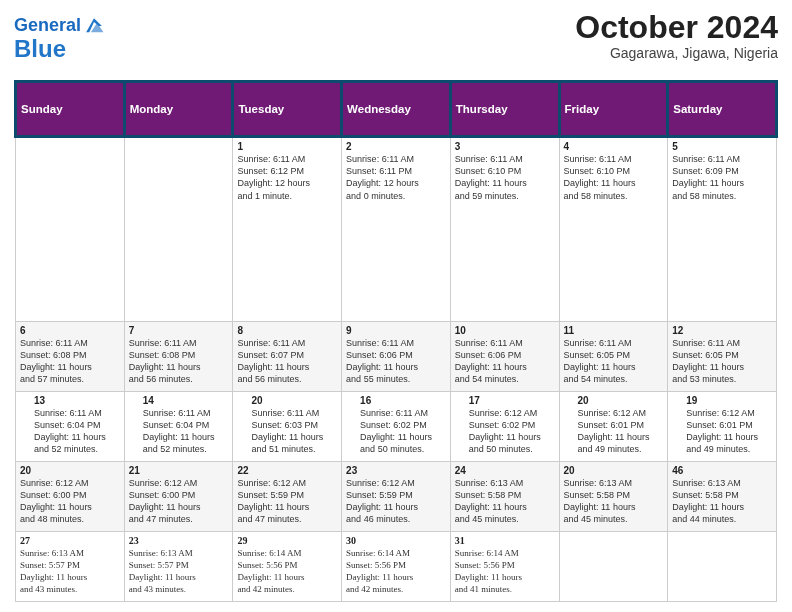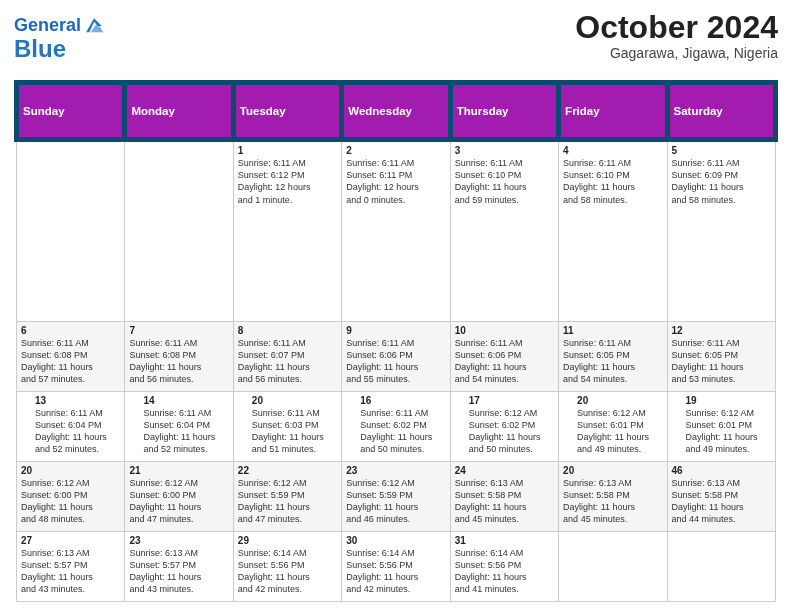--- a/index.html
+++ b/index.html
@@ -52,27 +52,27 @@
     .subtitle {
       font-size: 14px;
       color: #444;
     }
     .calendar {
       width: 100%;
       border-collapse: collapse;
       flex: 1;
     }
     .calendar th {
-      background: #a21caf;
+      background: #701a75;
       color: #fff;
       font-size: 11.5px;
       font-weight: bold;
       padding: 20px 4px;
       text-align: left;
-      border: 5px solid #0c4a6e;
+      border: 3px solid #0c4a6e;
     }
     .calendar td {
       border: 1px solid #ccc;
       vertical-align: top;
       padding: 3px 4px;
       width: 108px;
       font-size: 9.2px;
       color: #222;
       background: #fff;
     }
@@ -87,21 +87,21 @@
     }
     .day-info {
       font-size: 9px;
       line-height: 1.35;
       color: #333;
     }
     .empty { background: #fff !important; }
     .calendar tr:nth-child(2) td { height: 70px; }
     .calendar tr:nth-child(3) td { height: 70px; padding-left: 18px; }
     .calendar tr:nth-child(4) td { height: 70px; }
-    .calendar tr:nth-child(5) td { height: 70px; }
+    .calendar tr:nth-child(5) td { height: 70px; font-family: Liberation Serif, serif; }
     .calendar tr:nth-child(6) td { height: 70px; }
     .calendar tr:nth-child(7) td { height: 60px; }
   </style>
 </head>
 <body>
 
 <div class="page">
   <div class="header">
     <div class="logo">
       <div>

